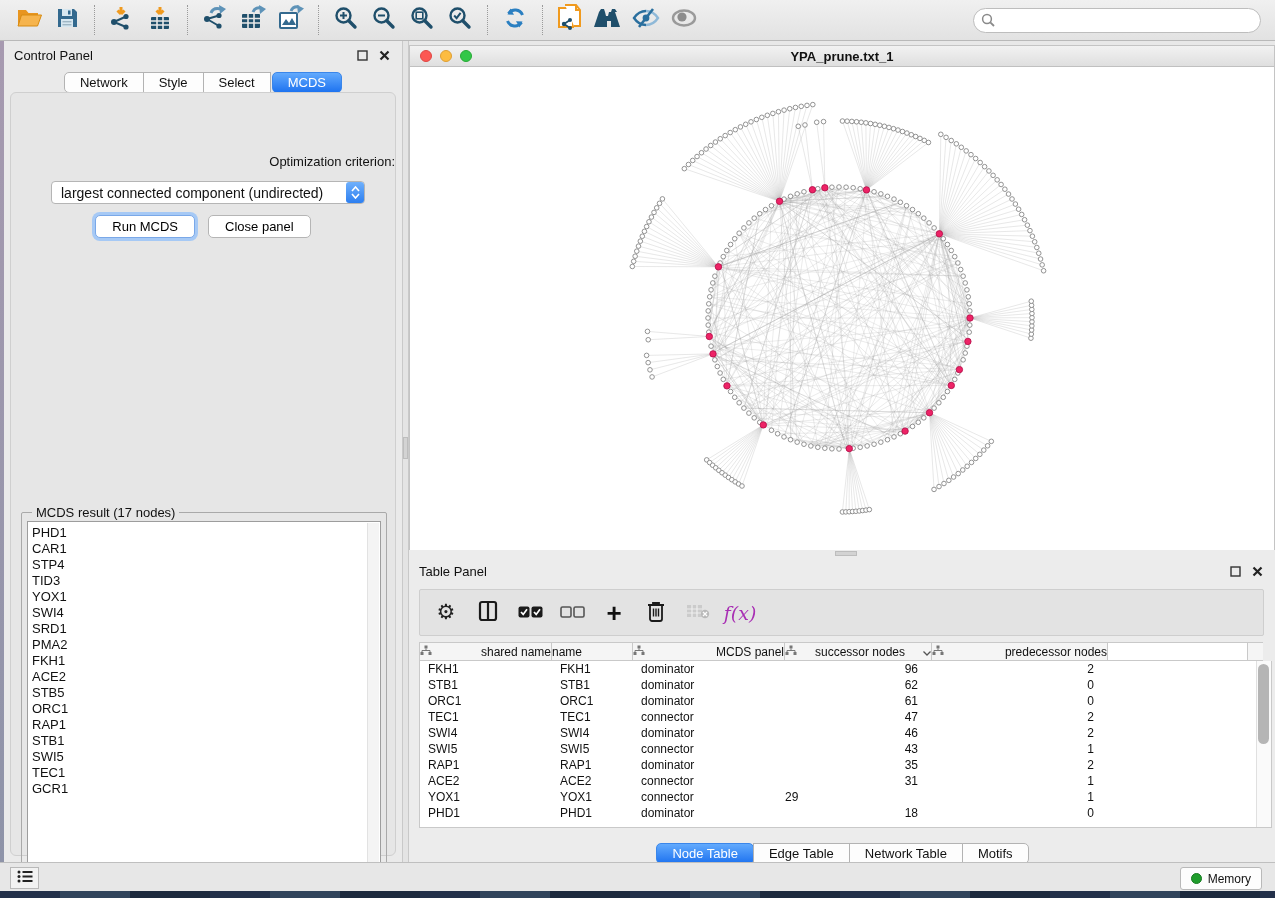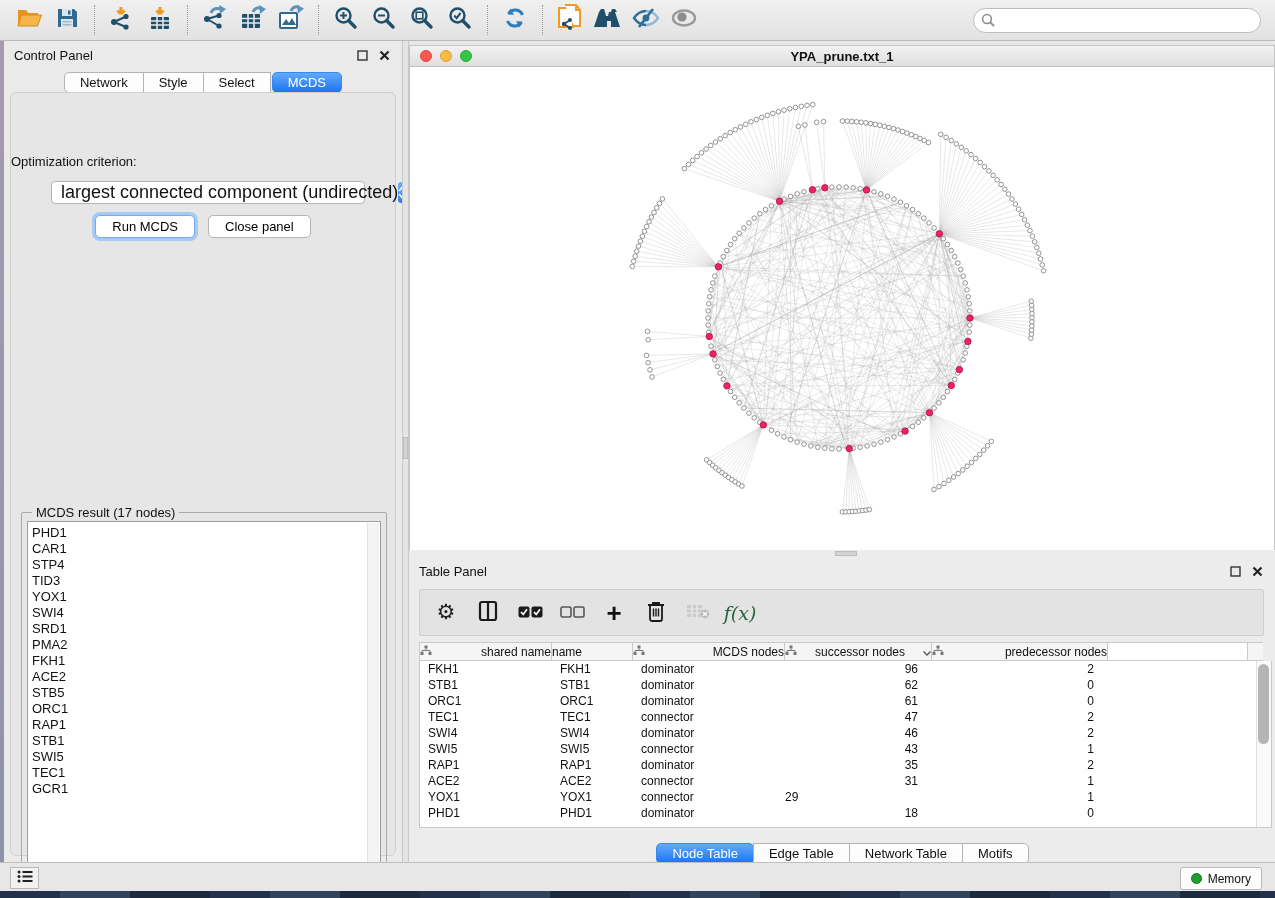--- a/index.html
+++ b/index.html
@@ -29,24 +29,24 @@
   .panel-head .ph-title { flex:1; }
   .winbtn { width:16px; height:16px; display:flex; align-items:center; justify-content:center; margin-left:6px; cursor:pointer; }
   .ctabs { position:absolute; left:0; top:31px; width:100%; display:flex; justify-content:center; }
   .ctab { height:21px; line-height:19px; padding:0 15px; background:#fdfdfd; border:1px solid #b3b3b3;
     font-size:13px; margin-left:-1px; cursor:pointer; }
   .ctab.first { border-radius:5px 0 0 5px; margin-left:0; }
   .ctab.lastplain { border-radius:0 5px 5px 0; }
   .ctab.active { background:linear-gradient(#62aafd,#1e73f0); border-color:#3a86ea; color:#fff; border-radius:5px; margin-left:1px; }
   .cbody { position:absolute; left:6px; top:51px; width:386px; height:764px;
     background:#e6e6e6; border:1px solid #cfcfcf; border-radius:6px; }
-  .optlabel { position:absolute; left:0; top:61px; width:100%; text-align:left; font-size:13px; }
+  .optlabel { position:absolute; left:0; top:61px; width:100%; text-align:right; font-size:13px; }
   .combo { position:absolute; left:40px; top:88px; width:314px; height:23px; background:#fff;
     border:1px solid #b5b5b5; border-radius:4px; display:flex; align-items:center; cursor:pointer; }
-  .combo .cval { flex:1; font-size:18px; padding-left:9px; white-space:nowrap; }
+  .combo .cval { flex:1; font-size:14px; padding-left:9px; white-space:nowrap; }
   .combo .stepper { width:18px; height:21px; margin-right:0px; border-radius:3px;
     background:linear-gradient(#6fb0fc,#2d7ff0); display:flex; flex-direction:column; align-items:center; justify-content:center; gap:1px; }
   .btnrow { position:absolute; left:0; top:122px; width:100%; display:flex; justify-content:center; gap:13px; }
   .pbtn { height:23px; padding:0 16px; background:#fff; border:1px solid #b5b5b5; border-radius:5px;
     font-size:13px; font-family:inherit; cursor:pointer; }
   .pbtn.focused { box-shadow:0 0 0 3px #a6c9f5; border-color:#7aa8e8; }
   .groupbox { position:absolute; left:10px; top:419px; width:366px; height:372px;
     border:1px solid #a9a9a9; border-radius:2px; }
   .grouptitle { position:absolute; left:10px; top:-8px; background:#e6e6e6; padding:0 4px; font-size:13px; }
   .mcdslist { position:absolute; left:5px; top:8px; width:354px; height:356px; background:#fff;
@@ -74,21 +74,21 @@
   .netcanvas { position:relative; width:864px; height:482px; background:#fff; overflow:hidden; cursor:default; }
 
   
   .tpanel { position:absolute; left:409px; top:557px; width:866px; height:305px; background:#ececec; }
   .ttoolbar { position:absolute; left:10px; top:32px; width:845px; height:47px; background:#e3e3e3;
     border:1px solid #cecece; border-radius:2px; display:flex; align-items:center; padding-left:12px; gap:14px; }
   .ttbtn { width:28px; height:30px; display:flex; align-items:center; justify-content:center; cursor:pointer; }
   .ttbtn.disabled { cursor:default; opacity:.9; }
   .gearglyph { font-family:"DejaVu Sans",sans-serif; font-size:21px; color:#222; line-height:1; }
   .plusglyph { font-size:26px; font-weight:bold; color:#111; line-height:1; }
-  .fxglyph { font-family:"DejaVu Serif",serif; font-style:italic; font-size:19px; color:#14532d; }
+  .fxglyph { font-family:"DejaVu Serif",serif; font-style:italic; font-size:19px; color:#a21caf; }
   .thead { position:absolute; left:10px; top:85px; height:19px; display:flex;
     border-top:1px solid #c9c9c9; border-bottom:1px solid #c9c9c9; border-left:1px solid #c9c9c9; }
   .thcell { height:17px; background:#f5f5f5; border-right:1px solid #c9c9c9; display:flex;
     align-items:center; justify-content:space-between; gap:5px; font-size:12px; cursor:pointer; }
   .thfill { height:17px; background:#fff; border-right:1px solid #c9c9c9; width:140px; }
   .thsb { height:17px; background:#f5f5f5; width:15px; }
   .tbody { position:absolute; left:10px; top:104px; width:853px; height:166px; background:#fff;
     border-left:1px solid #c9c9c9; border-right:1px solid #c9c9c9; overflow:hidden; }
   .trow { display:flex; height:16px; cursor:default; }
   .tcell { font-size:12px; line-height:16px; white-space:nowrap; overflow:hidden; }
@@ -1131,21 +1131,21 @@
       <div class="thcell" style="width: 81px;">
         <span>name</span>
       </div>
       <div class="thcell" style="width: 152px;">
         <span><svg width="12" height="11" viewBox="0 0 12 11">
             <rect x="4.5" y="0.5" width="3" height="3" fill="#777"></rect>
             <rect x="0.5" y="7" width="3" height="3" fill="#777"></rect>
             <rect x="8.5" y="7" width="3" height="3" fill="#777"></rect>
             <path d="M6 3.5 V5.5 M2 7 V5.5 H10 V7" fill="none" stroke="#777" stroke-width="1"></path>
           </svg></span>
-        <span>MCDS nodes</span>
+        <span>MCDS panel</span>
       </div>
       <div class="thcell" style="width: 147px;">
         <span><svg width="12" height="11" viewBox="0 0 12 11">
             <rect x="4.5" y="0.5" width="3" height="3" fill="#777"></rect>
             <rect x="0.5" y="7" width="3" height="3" fill="#777"></rect>
             <rect x="8.5" y="7" width="3" height="3" fill="#777"></rect>
             <path d="M6 3.5 V5.5 M2 7 V5.5 H10 V7" fill="none" stroke="#777" stroke-width="1"></path>
           </svg></span>
         <span>successor nodes</span>
         <span><svg width="8" height="5" viewBox="0 0 8 5">

